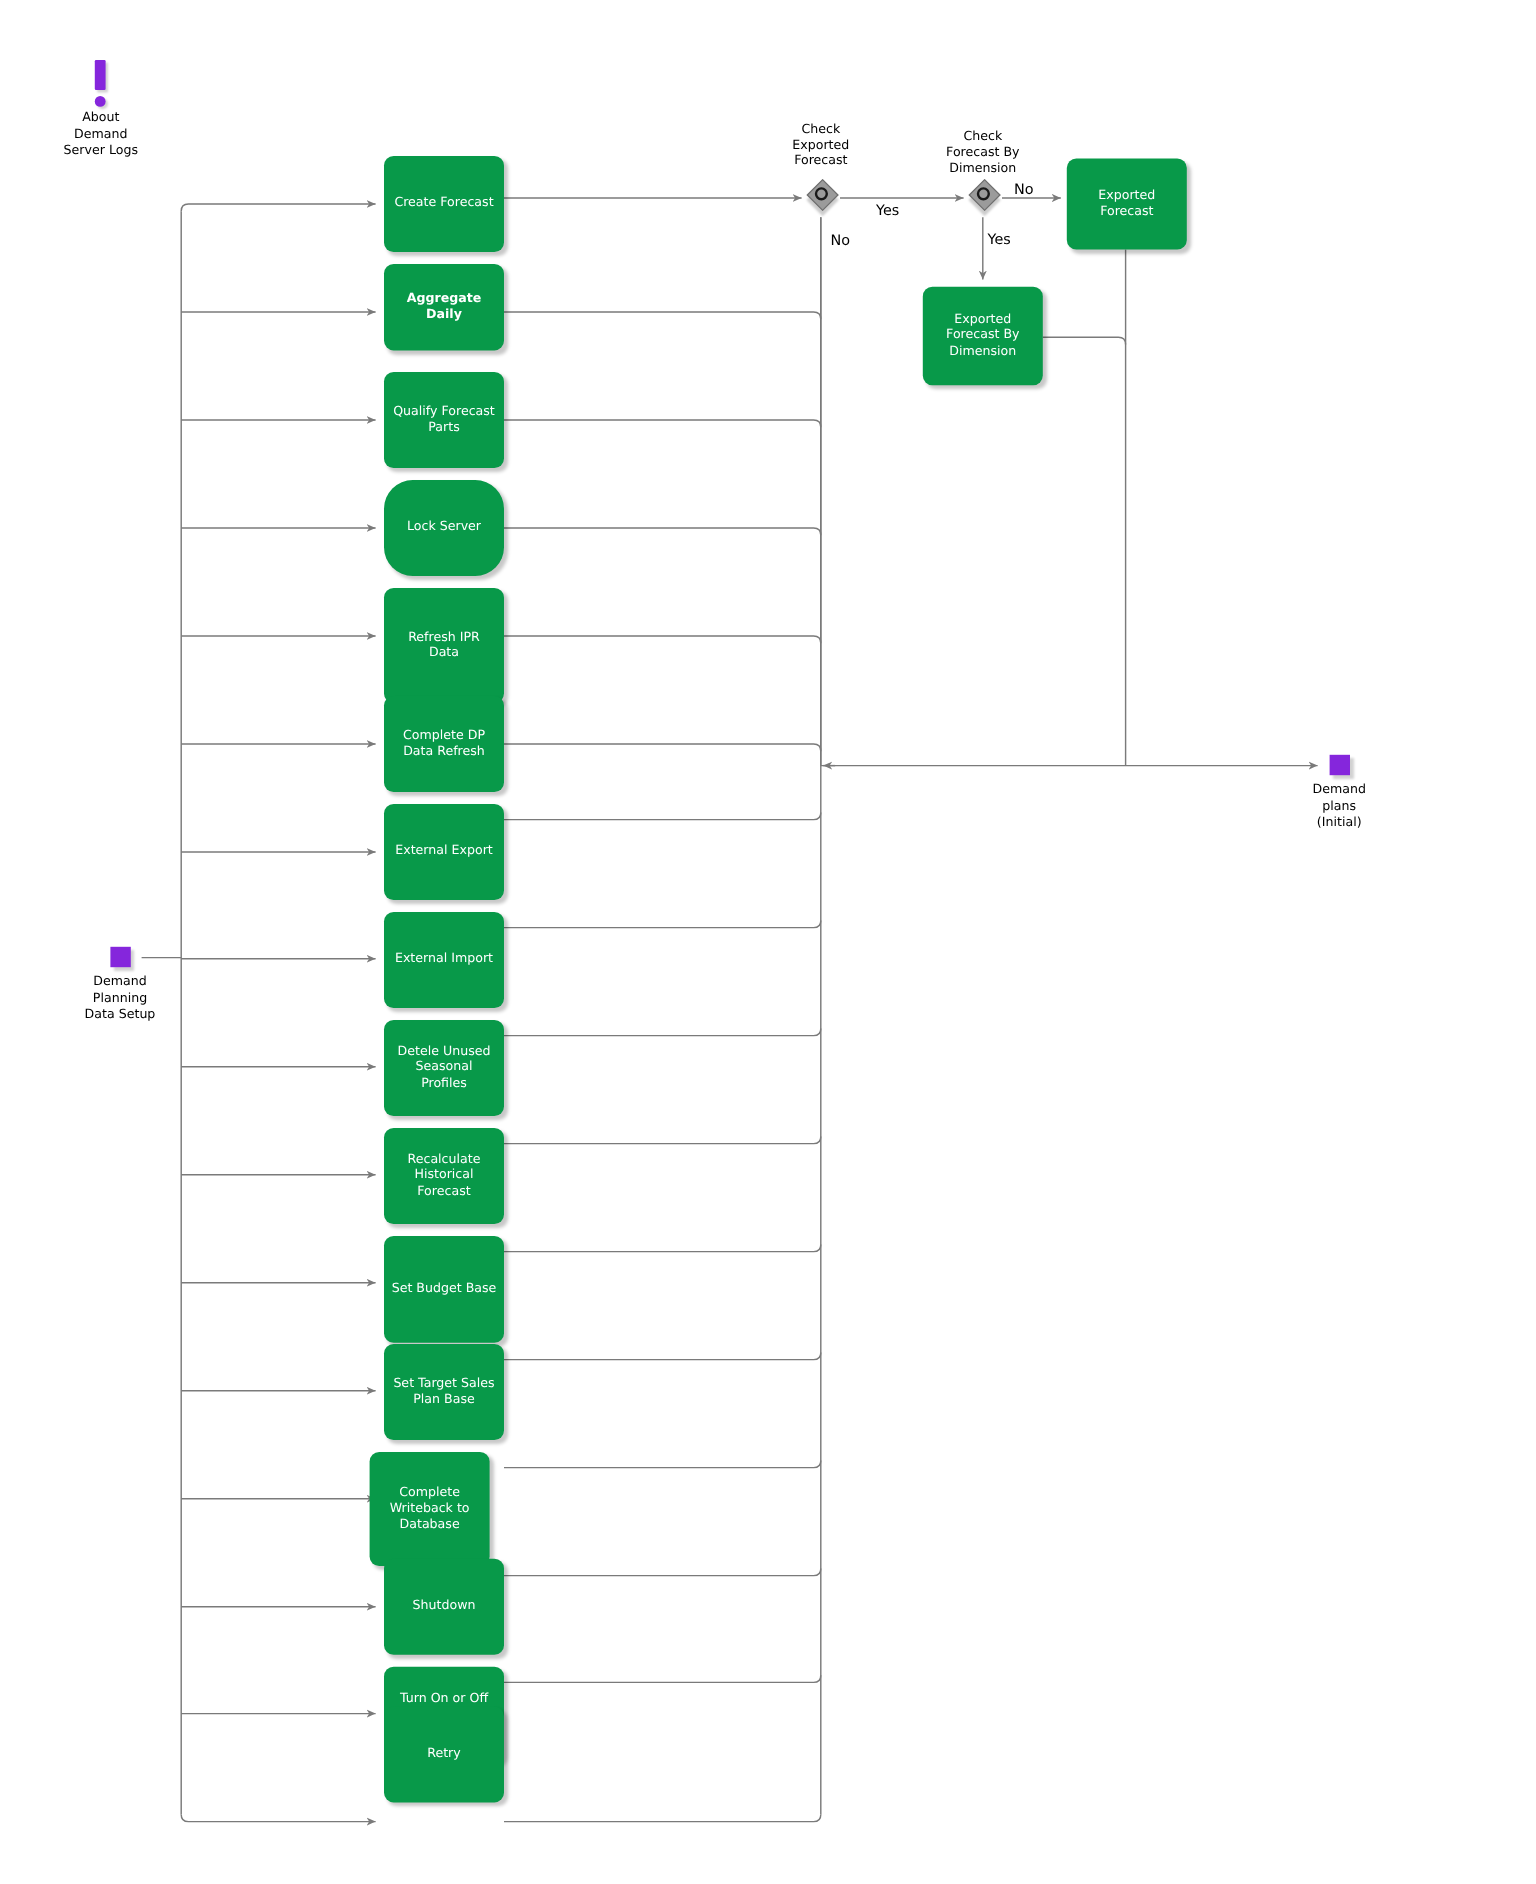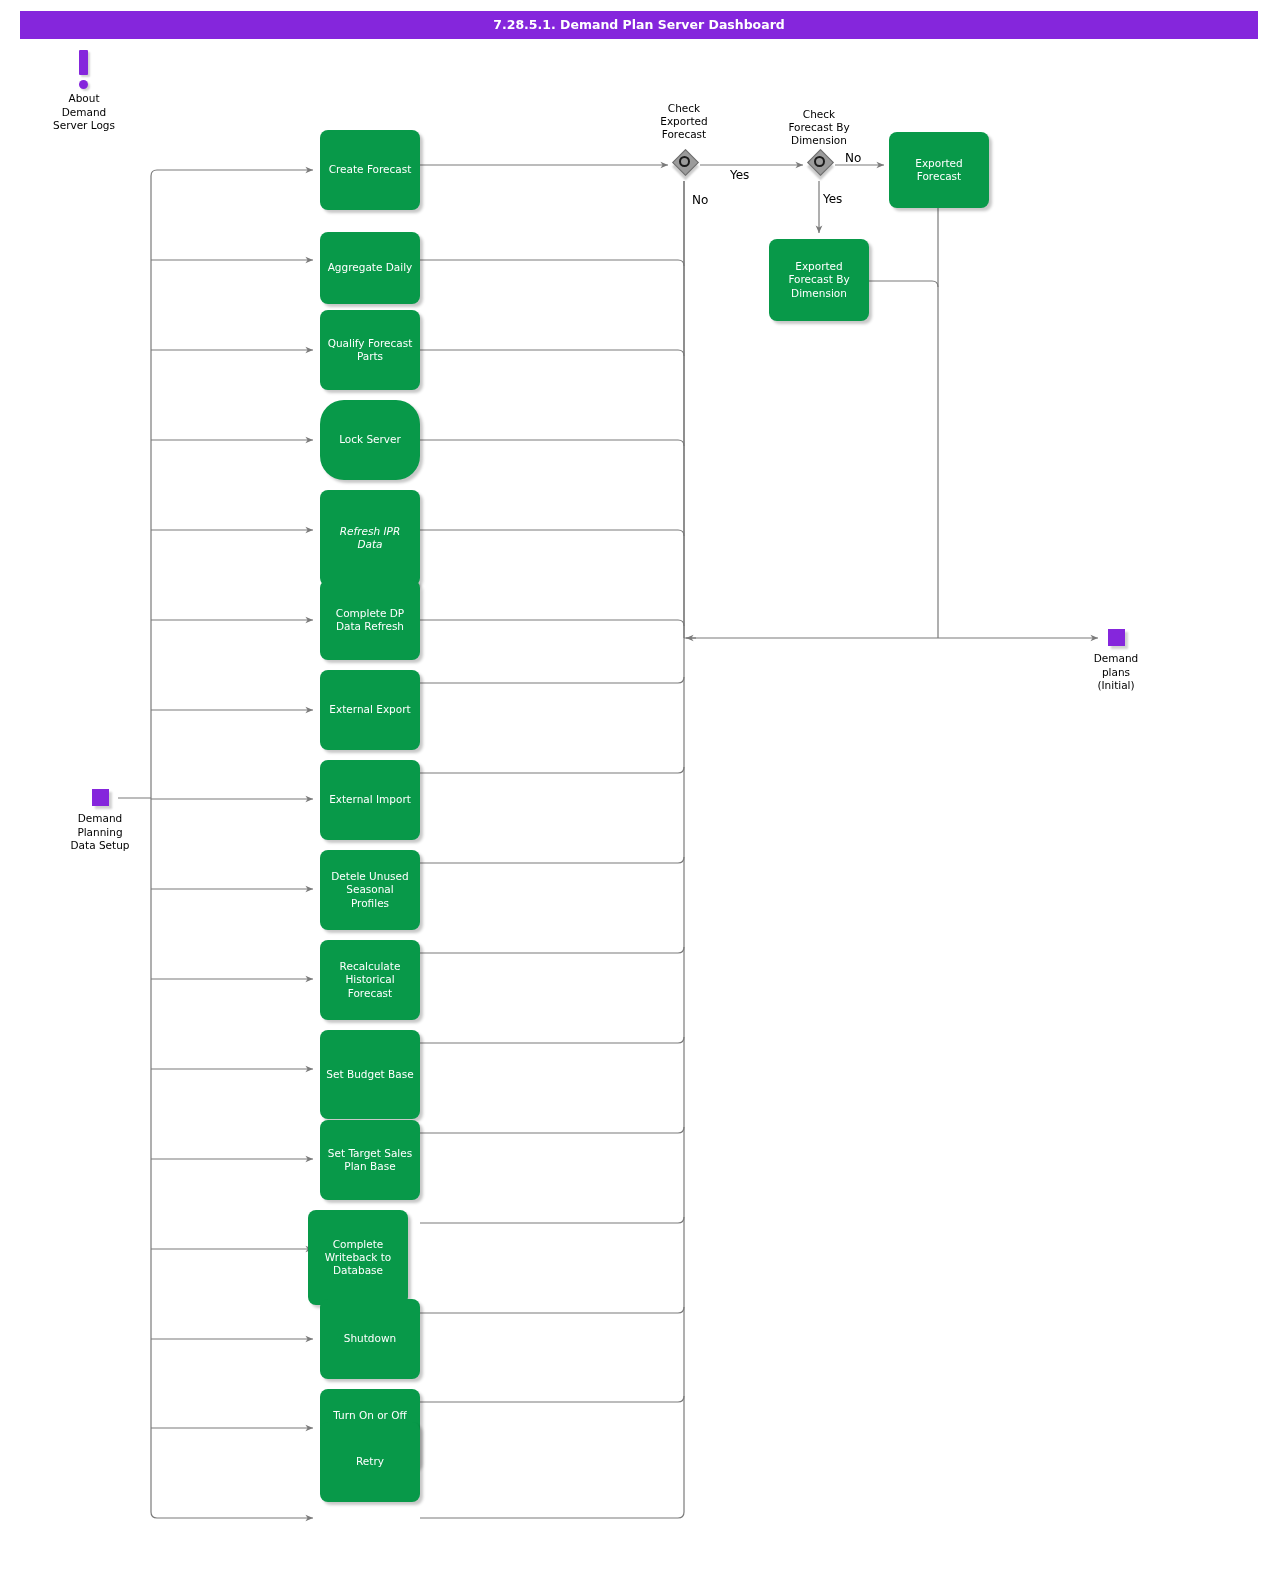--- a/index.html
+++ b/index.html
@@ -163,23 +163,20 @@
     line-height: 1.3;
     width: 140px;
     font-family: "DejaVu Sans", sans-serif;
   }
 </style>
 </head>
 <body>
 
 <div id="page">
 
-  <div id="title-bar">
-    <div id="title-text">7.28.5.1. Demand Plan Server Dashboard</div>
-  </div>
 
   <svg id="edges" viewBox="0 0 1280 1570" xmlns="http://www.w3.org/2000/svg">
     <defs>
       <marker id="arrow" viewBox="0 0 10 10" refX="9" refY="5" markerWidth="7" markerHeight="7" orient="auto-start-reverse">
         <path d="M 0 1 L 9 5 L 0 9 L 2.6 5 z" fill="#7a7a7a"></path>
       </marker>
     </defs>
     <g fill="none" stroke="#7a7a7a" stroke-width="1.2">
 
       <path d="M 118 798 L 151 798"></path>
@@ -269,40 +266,40 @@
       <div>(Initial)</div>
     </div>
   </div>
 
   <div class="act" style="left:320px; top:130px;  height:80px;">
     <span class="act-label">
       <span>Create Forecast</span>
     </span>
   </div>
 
-  <div class="act" style="left:320px; top:232px;  height:72px;">
+  <div class="act" style="left:320px; top:220px;  height:72px;font-weight:bold;">
     <span class="act-label">
       <span>Aggregate Daily</span>
     </span>
   </div>
 
   <div class="act" style="left:320px; top:310px;  height:80px;">
     <span class="act-label">
       <span>Qualify Forecast</span><br>
       <span>Parts</span>
     </span>
   </div>
 
   <div class="act" style="left:320px; top:400px;  height:80px;border-radius:24px;">
     <span class="act-label">
       <span>Lock Server</span>
     </span>
   </div>
 
-  <div class="act" style="left:320px; top:490px;  height:96px;font-style:italic;">
+  <div class="act" style="left:320px; top:490px;  height:96px;">
     <span class="act-label">
       <span>Refresh IPR</span><br>
       <span>Data</span>
     </span>
   </div>
 
   <div class="act" style="left:320px; top:580px;  height:80px;">
     <span class="act-label">
       <span>Complete DP</span><br>
       <span>Data Refresh</span>

